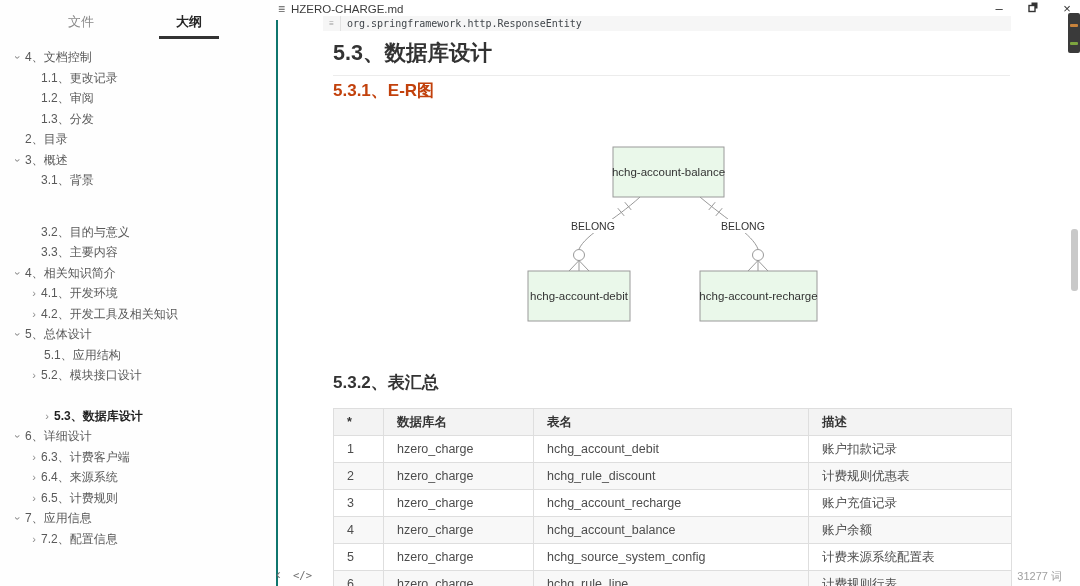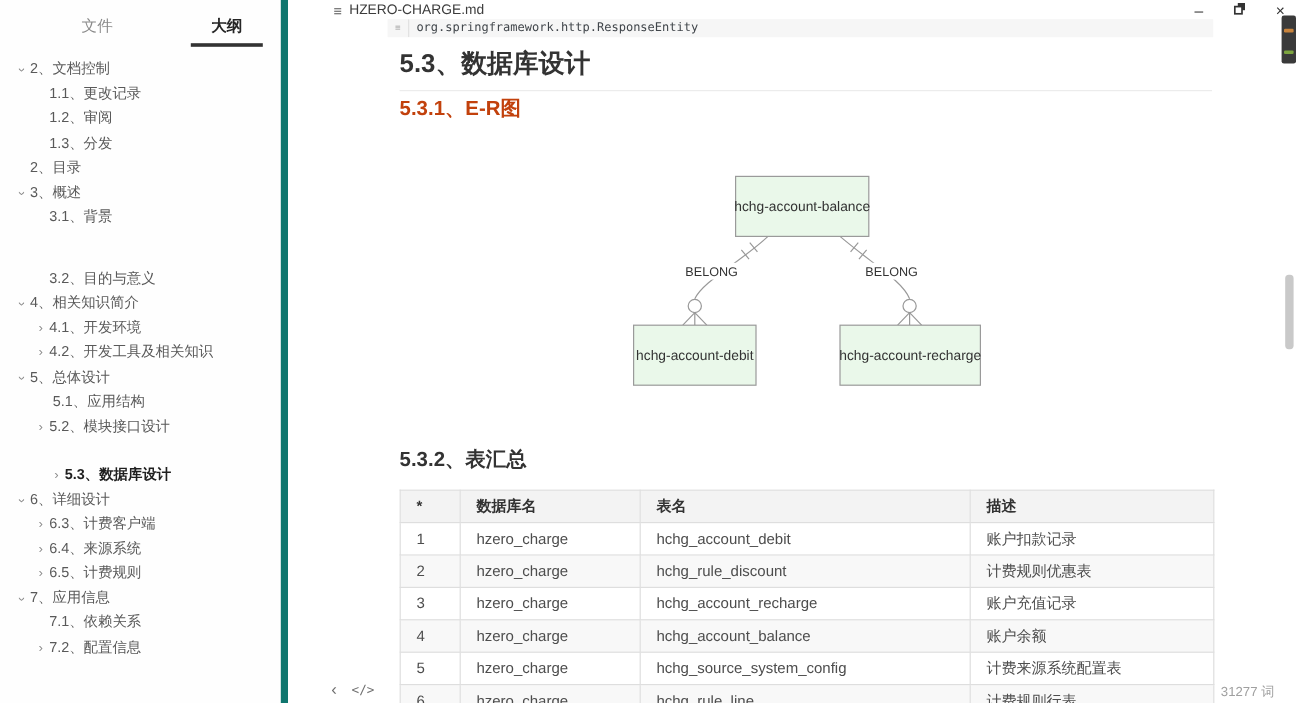--- a/index.html
+++ b/index.html
@@ -1,21 +1,21 @@
 <!DOCTYPE html>
 <html><head>
 <meta charset="utf-8">
 <style>
   * { margin:0; padding:0; box-sizing:border-box; }
   html,body { width:1080px; height:586px; overflow:hidden; }
   body { font-family:"Liberation Sans","DejaVu Sans",sans-serif; background:#fff; color:#333; }
   #app { position:relative; width:1080px; height:586px; background:#fff; overflow:hidden; }
 
   
-  #sidebar { position:absolute; left:0; top:0; width:240px; height:586px; background:#fefefe; border-right:6px solid #0f766e; }
+  #sidebar { position:absolute; left:0; top:0; width:278px; height:586px; background:#fefefe; border-right:2px solid #0f766e; }
   .tab { position:absolute; top:13px; font-size:13px; text-align:center; cursor:pointer; }
   .tab-files { left:56px; width:50px; color:#8a8a8a; }
   .tab-outline { left:159px; width:60px; color:#262626; font-weight:700; padding-bottom:5px; border-bottom:3px solid #333; }
   #outline-list { position:absolute; top:47px; left:0; right:0; }
   .o-item { height:20.5px; line-height:20.5px; font-size:12px; color:#595959; white-space:nowrap; overflow:hidden; cursor:pointer; }
   .o-item.active { font-weight:700; color:#1f1f1f; }
   .o-item .caret { display:inline-block; width:14px; color:#8c8c8c; font-size:11px; text-align:center; font-weight:400; }
   .o-item .caret.caret-down { transform:rotate(90deg); }
 
   
@@ -61,41 +61,41 @@
 </style>
 </head>
 <body>
 
 <div id="app">
 
   <div id="sidebar">
     <div class="tab tab-files">文件</div>
     <div class="tab tab-outline">大纲</div>
     <div id="outline-list">
-        <div class="o-item" style="padding-left: 11px;"><span class="caret caret-down">›</span><span>2、文档控制</span></div>
+        <div class="o-item" style="padding-left: 11px;"><span class="caret caret-down">›</span><span>4、文档控制</span></div>
         <div class="o-item" style="padding-left: 41px;"><span>1.1、更改记录</span></div>
         <div class="o-item" style="padding-left: 41px;"><span>1.2、审阅</span></div>
         <div class="o-item" style="padding-left: 41px;"><span>1.3、分发</span></div>
         <div class="o-item" style="padding-left: 25px;"><span>2、目录</span></div>
         <div class="o-item" style="padding-left: 11px;"><span class="caret caret-down">›</span><span>3、概述</span></div>
         <div class="o-item" style="padding-left: 41px;"><span>3.1、背景</span></div>
         <div class="o-item" style="padding-left: 41px; margin-top: 31px;"><span>3.2、目的与意义</span></div>
+        <div class="o-item" style="padding-left: 41px;"><span>3.3、主要内容</span></div>
         <div class="o-item" style="padding-left: 11px;"><span class="caret caret-down">›</span><span>4、相关知识简介</span></div>
         <div class="o-item" style="padding-left: 27px;"><span class="caret">›</span><span>4.1、开发环境</span></div>
         <div class="o-item" style="padding-left: 27px;"><span class="caret">›</span><span>4.2、开发工具及相关知识</span></div>
         <div class="o-item" style="padding-left: 11px;"><span class="caret caret-down">›</span><span>5、总体设计</span></div>
         <div class="o-item" style="padding-left: 44px;"><span>5.1、应用结构</span></div>
         <div class="o-item" style="padding-left: 27px;"><span class="caret">›</span><span>5.2、模块接口设计</span></div>
         <div class="o-item active" style="padding-left: 40px; margin-top: 20px;"><span class="caret">›</span><span>5.3、数据库设计</span></div>
         <div class="o-item" style="padding-left: 11px;"><span class="caret caret-down">›</span><span>6、详细设计</span></div>
         <div class="o-item" style="padding-left: 27px;"><span class="caret">›</span><span>6.3、计费客户端</span></div>
         <div class="o-item" style="padding-left: 27px;"><span class="caret">›</span><span>6.4、来源系统</span></div>
         <div class="o-item" style="padding-left: 27px;"><span class="caret">›</span><span>6.5、计费规则</span></div>
         <div class="o-item" style="padding-left: 11px;"><span class="caret caret-down">›</span><span>7、应用信息</span></div>
-        <div class="o-item" style="padding-left: 41px;"><span>7.1、依赖关系</span></div>
         <div class="o-item" style="padding-left: 27px;"><span class="caret">›</span><span>7.2、配置信息</span></div>
       </div>
   </div>
 
   <div id="titlebar">
     <div class="tb-left">
       <span class="tb-hamburger">≡</span>
       <span>HZERO-CHARGE.md</span>
     </div>
     <div class="win-controls">

